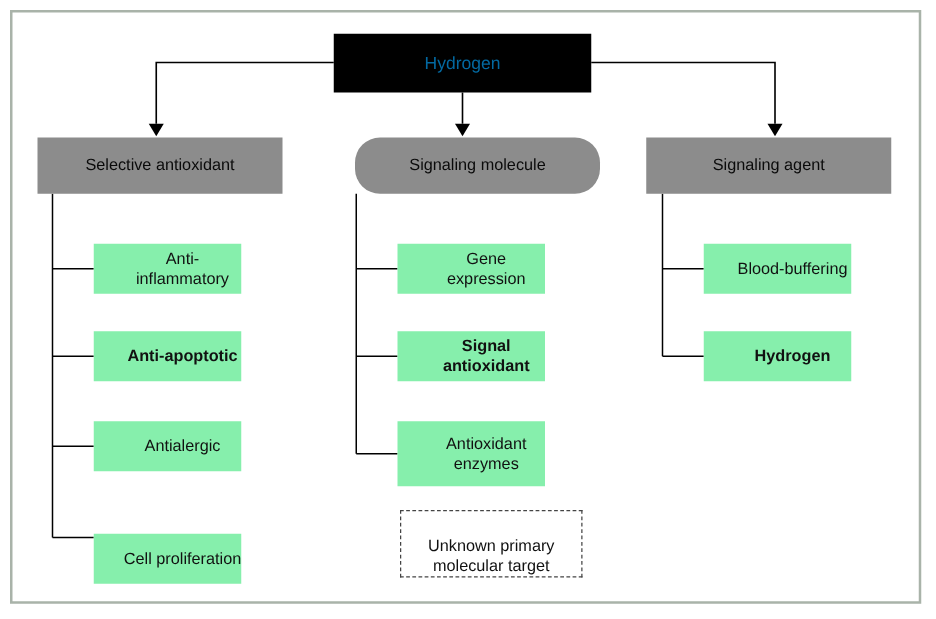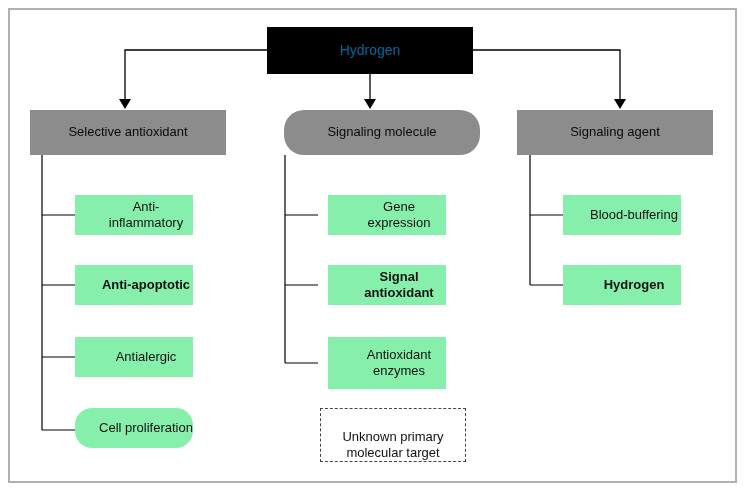--- a/index.html
+++ b/index.html
@@ -63,26 +63,26 @@
   .hdr-left   { left: 30px; }
   .hdr-center { left: 284px; border-radius: 20px; }
   .hdr-right  { left: 517px; }
   .node-child {
     width: 118px;
     height: 40px;
     background: #86efac;
     padding-left: 24px;
   }
   .col-left   { left: 75px; }
-  .col-center { left: 328px; }
+  .col-center { left: 318px; }
   .col-right  { left: 563px; }
   .y1 { top: 195px; }
   .y2 { top: 265px; font-weight: bold; }
   .y3 { top: 337px; }
-  .y4 { top: 408px; border-radius: 17px; }
+  .y4 { top: 427px; }
   .node-tall {
     height: 52px;
     text-align: center;
   }
   .node-tall .wrap-narrow {
     display: inline-block;
     width: 100px;
   }
   .node-note {
     left: 320px;

